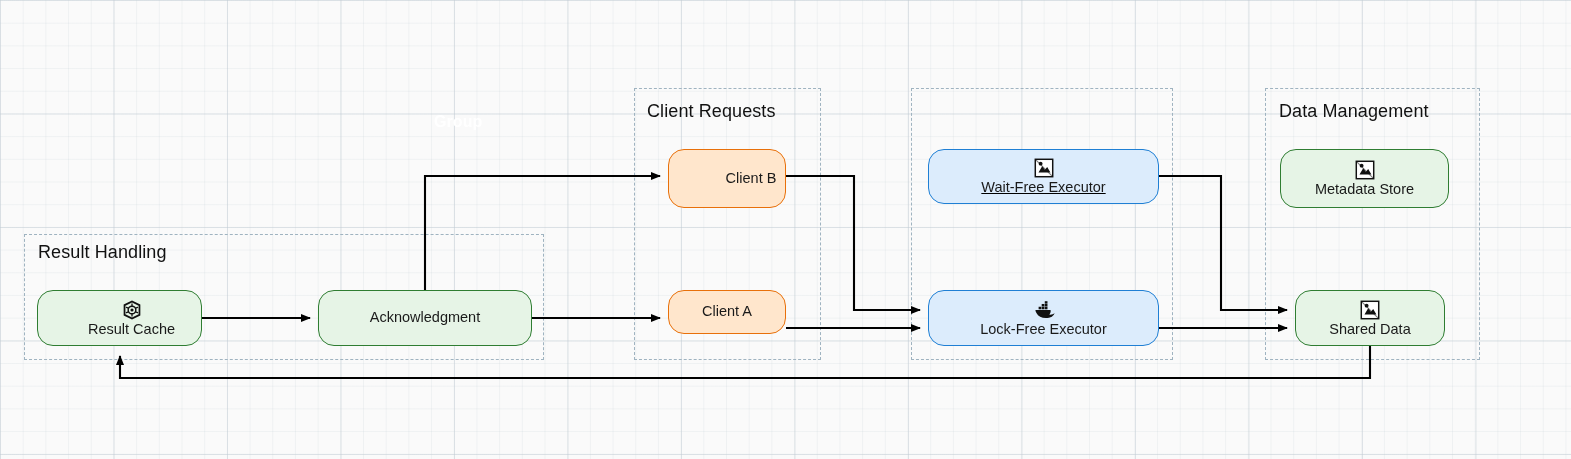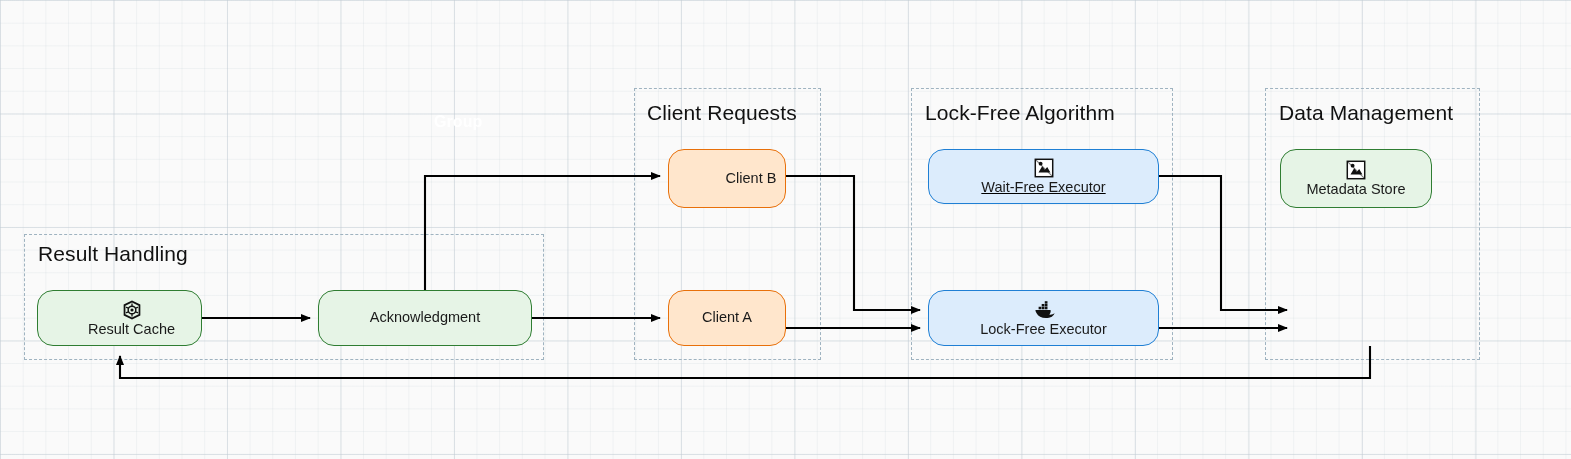--- a/index.html
+++ b/index.html
@@ -30,21 +30,21 @@
   }
   
   .group-box {
     position: absolute;
     border: 1.4px dashed #9fb3c0;
     box-sizing: border-box;
     background: transparent;
   }
   .group-title {
     position: absolute;
-    font-size: 21px;
+    font-size: 18px;
     color: #111111;
     white-space: nowrap;
     letter-spacing: 0.1px;
   }
   .group-title.ghost {
     color: #ffffff;
     font-weight: bold;
     font-size: 16px;
     margin-top: 21px;
   }
@@ -85,21 +85,20 @@
 
   <div class="group-title ghost" style="left:434px; top:92px;">Group</div>
 
   <div class="group-box" style="left:24px; top:234px; width:520px; height:126px;"></div>
   <div class="group-title" style="left:38px; top:242px;">Result Handling</div>
 
   <div class="group-box" style="left:634px; top:88px; width:187px; height:272px;"></div>
   <div class="group-title" style="left:647px; top:101px;">Client Requests</div>
 
   <div class="group-box" style="left:911px; top:88px; width:262px; height:272px;"></div>
-  <div class="group-title" style="left:925px; top:101px;">Lock-Free Algorithm</div>
 
   <div class="group-box" style="left:1265px; top:88px; width:215px; height:272px;"></div>
   <div class="group-title" style="left:1279px; top:101px;">Data Management</div>
 
   <svg class="diagram-svg" viewBox="0 0 1571 459">
     <defs>
       <marker id="arrow" markerWidth="10" markerHeight="8" refX="9" refY="4" orient="auto" markerUnits="userSpaceOnUse">
         <path d="M0,0 L10,4 L0,8 z" fill="#000000"></path>
       </marker>
     </defs>
@@ -130,21 +129,21 @@
   </div>
 
   <div class="node green" style="left:318px; top:290px; width:214px; height:56px;">
     <span class="node-label">Acknowledgment</span>
   </div>
 
   <div class="node orange" style="left:668px; top:149px; width:118px; height:59px;padding-left:48px;">
     <span class="node-label">Client B</span>
   </div>
 
-  <div class="node orange" style="left:668px; top:290px; width:118px; height:56px;">
+  <div class="node orange" style="left:668px; top:290px; width:118px; height:44px;">
     <span class="node-label">Client A</span>
   </div>
 
   <div class="node blue has-icon" style="left:928px; top:149px; width:231px; height:55px;text-decoration:underline;">
     <span class="node-icon">
       <svg width="22" height="22" viewBox="0 0 24 24">
         <rect x="2.5" y="2.5" width="19" height="19" fill="#ffffff" stroke="#111111" stroke-width="1.6"></rect>
         <path d="M6 17 L10 10 L13 14 L15.5 11 L19 17 Z" fill="#111111"></path>
         <circle cx="8.3" cy="7.3" r="2.1" fill="#111111"></circle>
         <path d="M2.5 2.5 L21.5 21.5" stroke="#111111" stroke-width="1.2" opacity="0.55"></path>
@@ -163,26 +162,37 @@
           <rect x="11.6" y="5.3" width="3.6" height="3.3"></rect>
           <rect x="15.7" y="5.3" width="3.6" height="3.3"></rect>
           <rect x="15.7" y="1.6" width="3.6" height="3.3"></rect>
           <path d="M3.2 13.2 h20.2 c0.6 2.3 -0.2 4.6 -1.9 6.2 c2.9 0.5 5.6 -0.5 7.2 -2 c-0.4 1.8 -1.6 3.6 -3.6 4.8 c-2.2 1.3 -5.1 1.8 -8 1.8 c-5.7 0 -10.3 -2.3 -12.5 -6.6 c-0.9 -1.7 -1.3 -3 -1.4 -4.2 z"></path>
         </g>
       </svg>
     </span>
     <span class="node-label">Lock-Free Executor</span>
   </div>
 
-  <div class="node green has-icon" style="left:1280px; top:149px; width:152px; height:59px;">
+  <div class="node green has-icon" style="left:1280px; top:149px; width:169px; height:59px;">
     <span class="node-icon">
       <svg width="22" height="22" viewBox="0 0 24 24">
         <rect x="2.5" y="2.5" width="19" height="19" fill="#ffffff" stroke="#111111" stroke-width="1.6"></rect>
         <path d="M6 17 L10 10 L13 14 L15.5 11 L19 17 Z" fill="#111111"></path>
         <circle cx="8.3" cy="7.3" r="2.1" fill="#111111"></circle>
         <path d="M2.5 2.5 L21.5 21.5" stroke="#111111" stroke-width="1.2" opacity="0.55"></path>
       </svg>
     </span>
     <span class="node-label">Metadata Store</span>
   </div>
 
+  <div class="node green has-icon" style="left:1295px; top:290px; width:150px; height:56px;">
+    <span class="node-icon">
+      <svg width="22" height="22" viewBox="0 0 24 24">
+        <rect x="2.5" y="2.5" width="19" height="19" fill="#ffffff" stroke="#111111" stroke-width="1.6"></rect>
+        <path d="M6 17 L10 10 L13 14 L15.5 11 L19 17 Z" fill="#111111"></path>
+        <circle cx="8.3" cy="7.3" r="2.1" fill="#111111"></circle>
+        <path d="M2.5 2.5 L21.5 21.5" stroke="#111111" stroke-width="1.2" opacity="0.55"></path>
+      </svg>
+    </span>
+    <span class="node-label">Shared Data</span>
+  </div>
 
 </div>
 
 </body></html>

